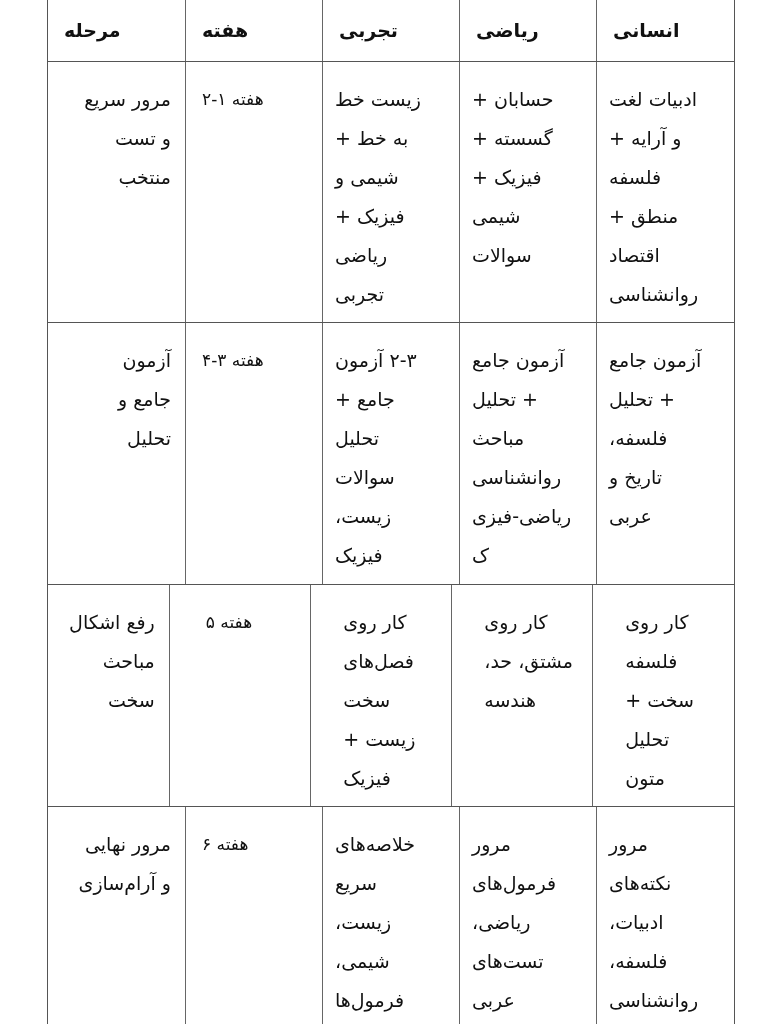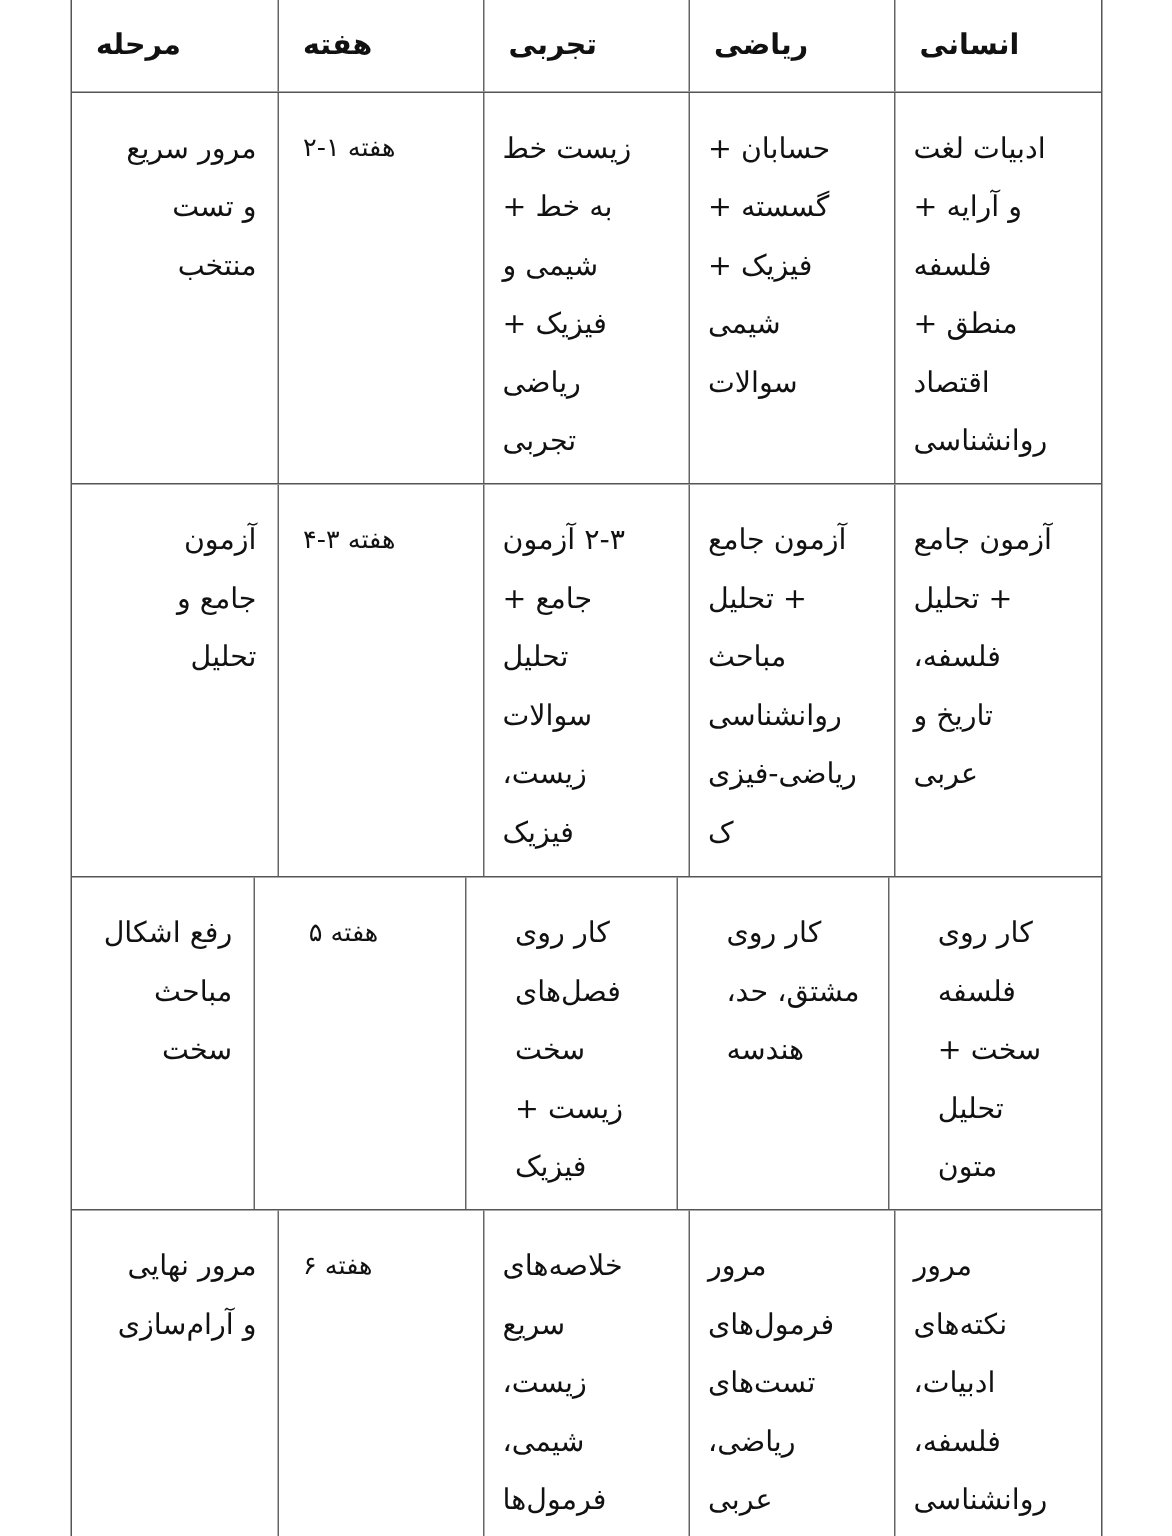--- a/index.html
+++ b/index.html
@@ -176,22 +176,22 @@
     <div class="cell c2 content">
         <span class="line">خلاصه‌های</span>
         <span class="line">سریع</span>
         <span class="line">زیست،</span>
         <span class="line">شیمی،</span>
         <span class="line">فرمول‌ها</span>
       </div>
     <div class="cell c3 content">
         <span class="line">مرور</span>
         <span class="line">فرمول‌های</span>
+        <span class="line">ریاضی،</span>
         <span class="line">تست‌های</span>
-        <span class="line">ریاضی،</span>
         <span class="line">عربی</span>
       </div>
     <div class="cell c4 content">
         <span class="line">مرور</span>
         <span class="line">نکته‌های</span>
         <span class="line">ادبیات،</span>
         <span class="line">فلسفه،</span>
         <span class="line">روانشناسی</span>
       </div>
   </div>

